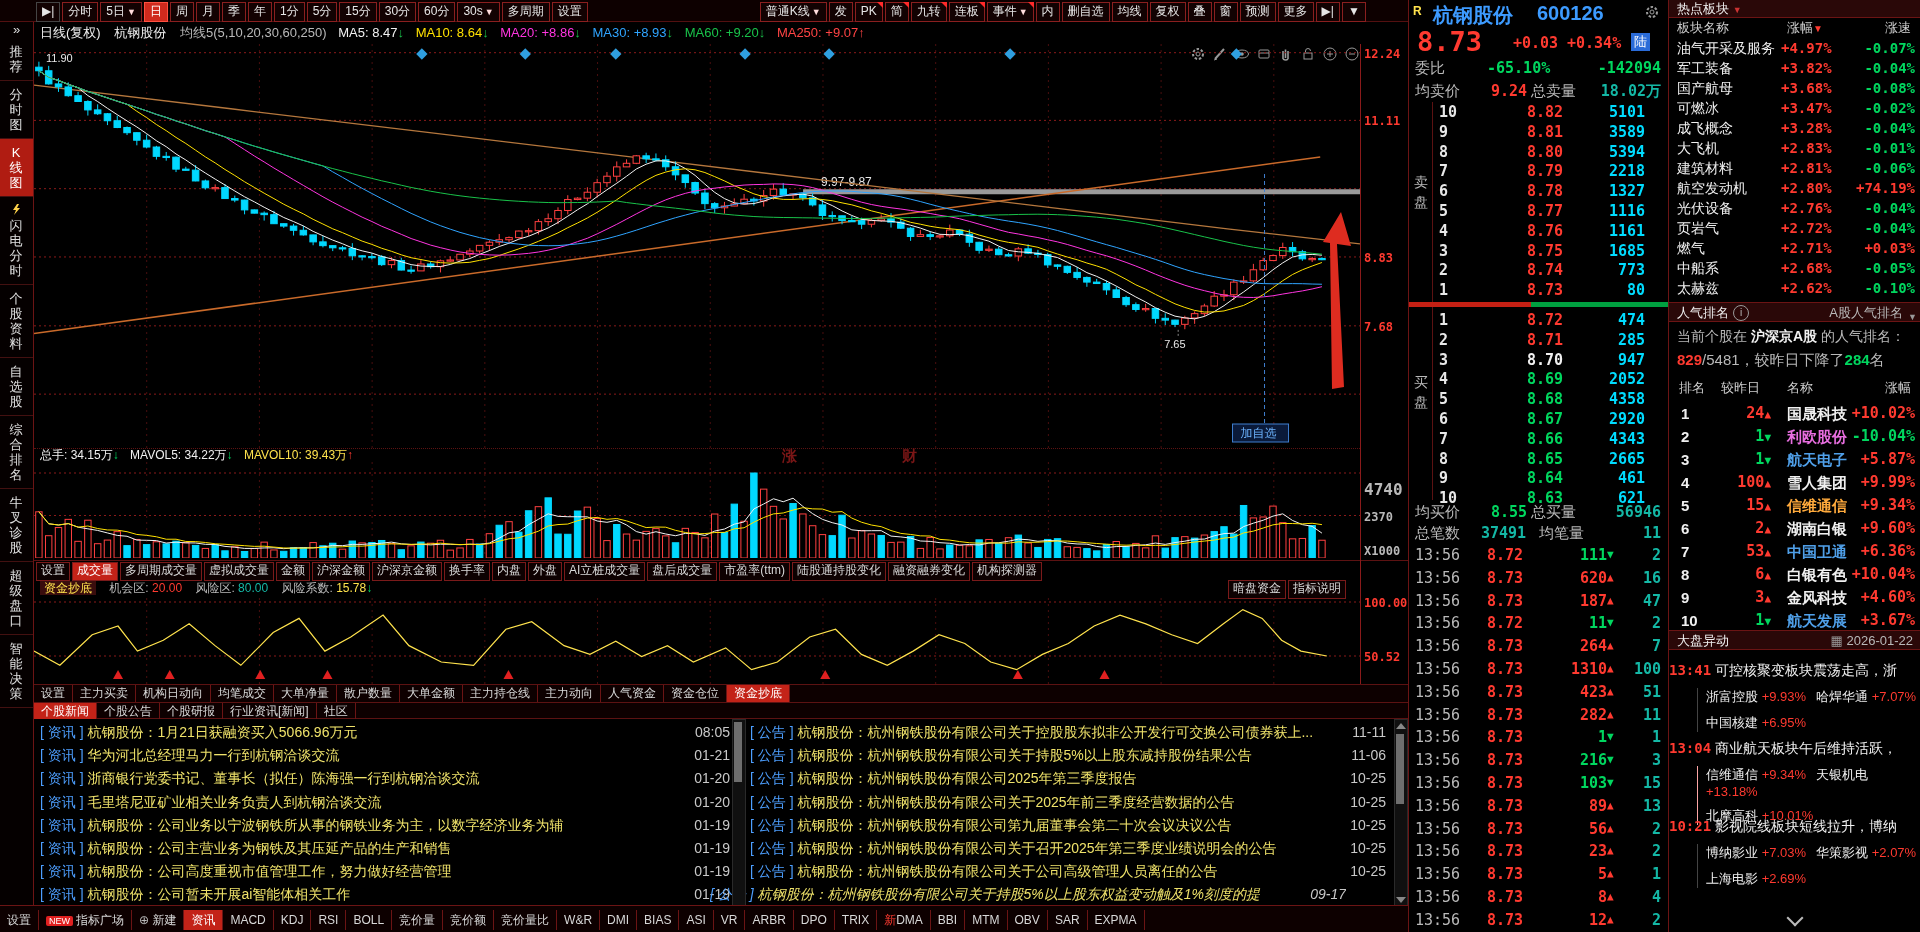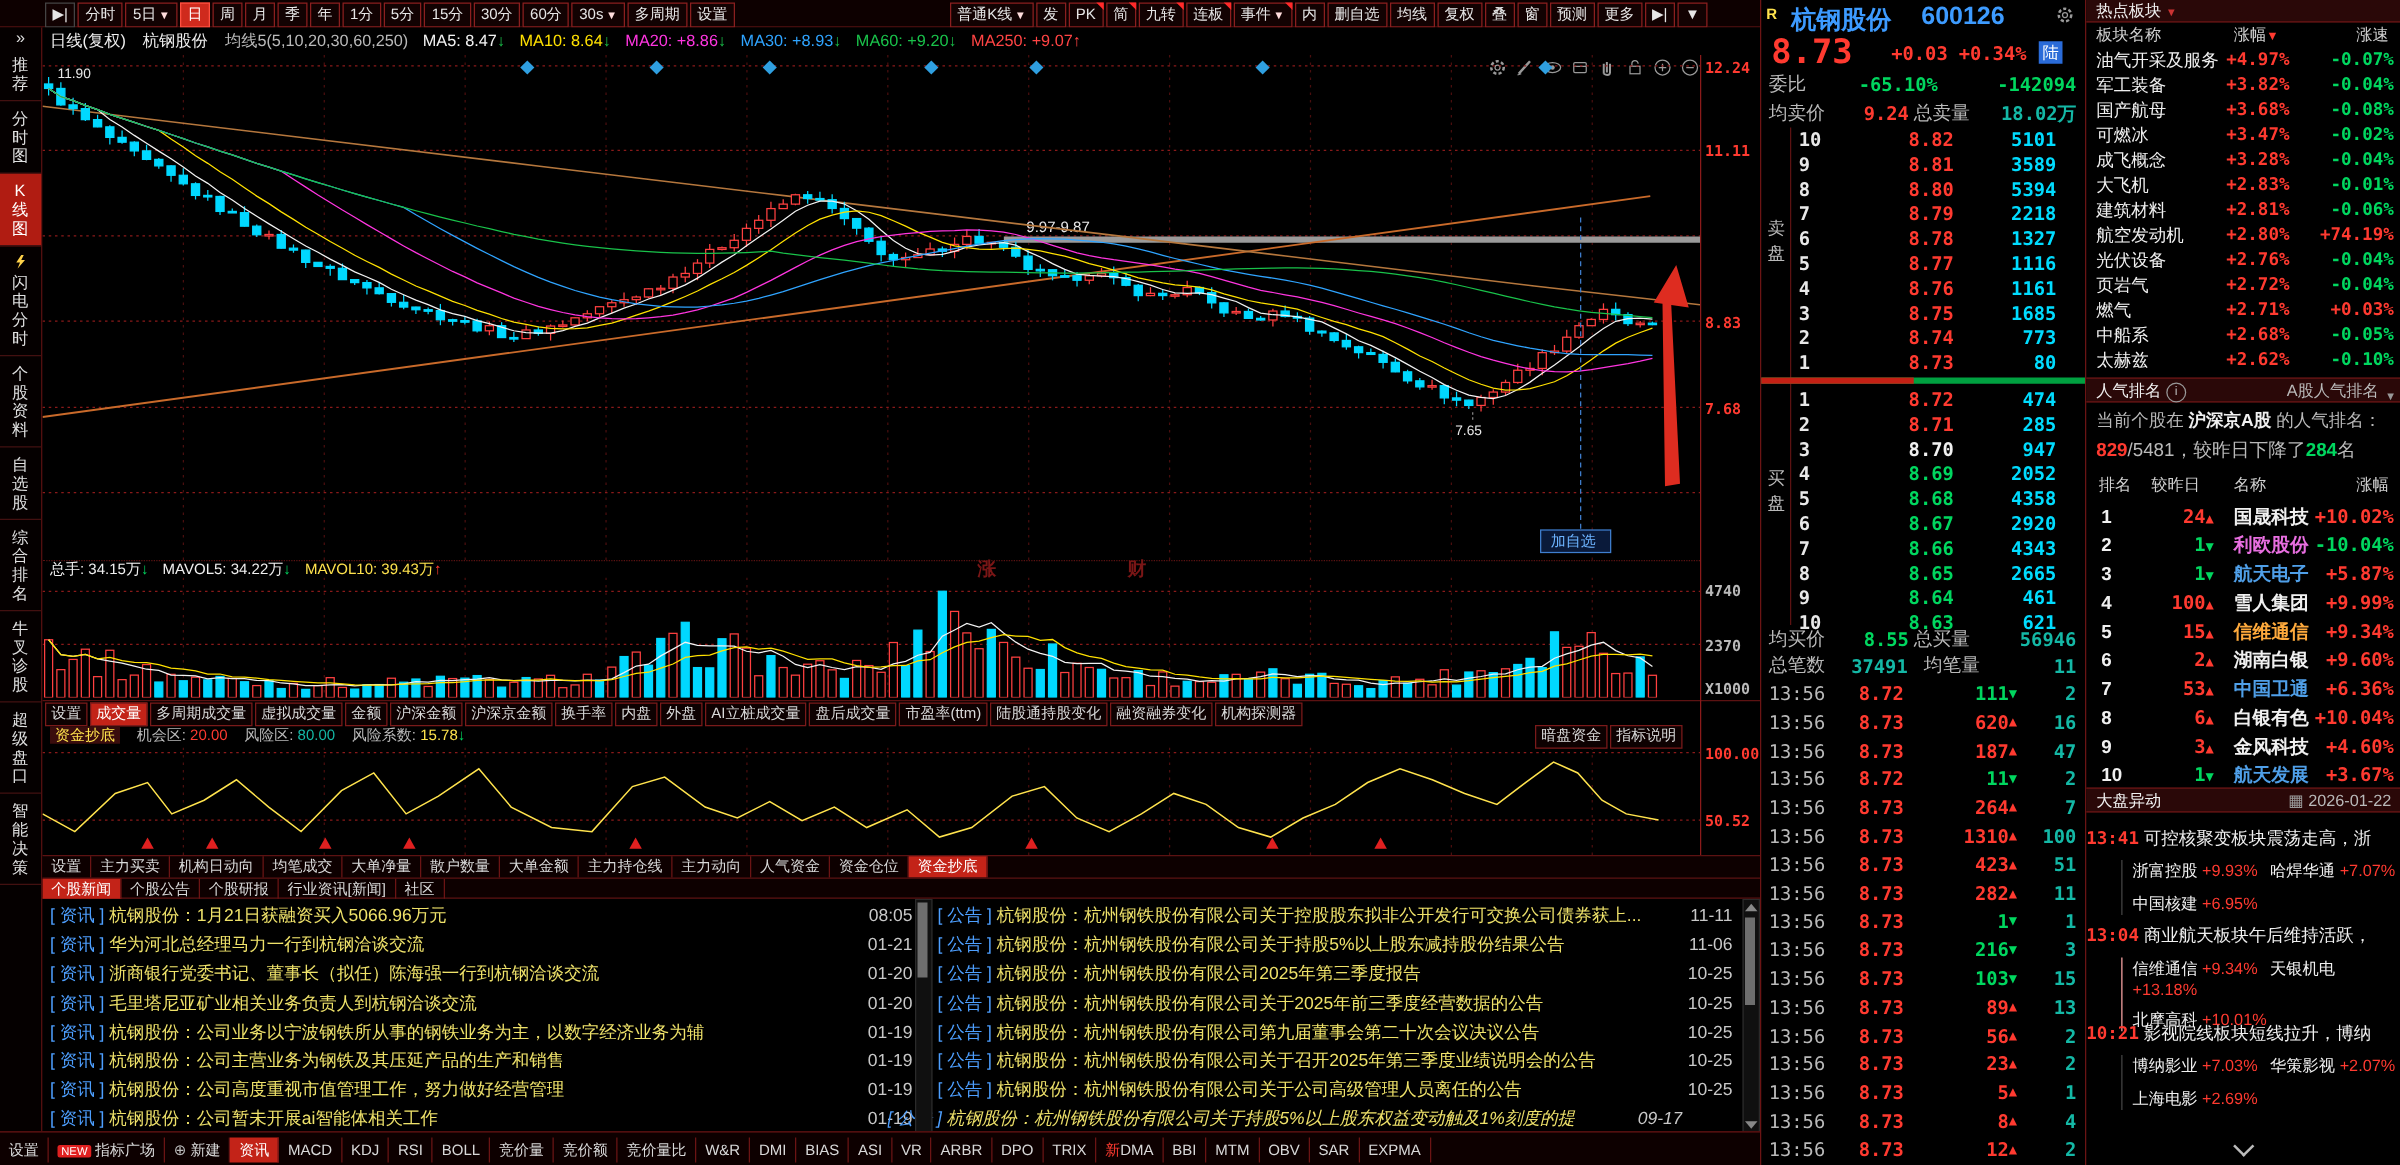--- a/index.html
+++ b/index.html
@@ -657,21 +657,21 @@
       <polygon points="1070.4797999999998,72 1065.4797999999998,81 1075.4797999999998,81" fill="#e02020"></polygon>
     </svg>
 
   <div id="axis-col" class="abs" style="left:1326px;top:22px;width:48px;height:640px;border-left:1px solid #8a1a1a;font-size:12px;">
       <div class="abs mono red" style="left: 3px; top: 2.7px; font-size: 12px; font-weight: bold;">12.24</div>
       <div class="abs mono red" style="left: 3px; top: 70.4px; font-size: 12px; font-weight: bold;">11.11</div>
       <div class="abs mono red" style="left: 3px; top: 207.1px; font-size: 12px; font-weight: bold;">8.83</div>
       <div class="abs mono red" style="left: 3px; top: 275.9px; font-size: 12px; font-weight: bold;">7.68</div>
       <div class="abs mono red" style="left: 3px; top: 344.1px; font-size: 12px; font-weight: bold; margin-left: 48px;">6.54</div>
       <div class="abs mono red" style="left: 3px; top: 137px; font-size: 12px; font-weight: bold;"></div>
-      <div class="abs mono gray" style="left: 3px; top: 422px; font-size: 12px; font-weight: bold;">4740</div>
+      <div class="abs mono gray" style="left: 3px; top: 436px; font-size: 16px; font-weight: bold;">4740</div>
       <div class="abs mono gray" style="left: 3px; top: 465.5px; font-size: 12px; font-weight: bold;">2370</div>
       <div class="abs mono gray" style="left: 3px; top: 500px; font-size: 12px; font-weight: bold;">X1000</div>
       <div class="abs mono red" style="left: 3px; top: 552px; font-size: 12px; font-weight: bold;">100.00</div>
       <div class="abs mono red" style="left: 3px; top: 606px; font-size: 12px; font-weight: bold;">50.52</div>
     </div>
 
   <div id="bottom-nav" class="abs" style="left:0;top:662px;width:1374px;height:18px;border-top:1px solid #5c1212;background:#0d0000;white-space:nowrap;"><span class="navtab">设置</span><span class="navtab">主力买卖</span><span class="navtab">机构日动向</span><span class="navtab">均笔成交</span><span class="navtab">大单净量</span><span class="navtab">散户数量</span><span class="navtab">大单金额</span><span class="navtab">主力持仓线</span><span class="navtab">主力动向</span><span class="navtab">人气资金</span><span class="navtab">资金仓位</span><span class="navtab active">资金抄底</span></div>
 
   <div id="news-tabs" class="abs" style="left:0;top:680px;width:1374px;height:17px;background:#0d0000;border-top:1px solid #5c1212;border-bottom:1px solid #5c1212;white-space:nowrap;"><span class="navtab active" style="font-size:12px;height:16px">个股新闻</span><span class="navtab" style="font-size:12px;height:16px">个股公告</span><span class="navtab" style="font-size:12px;height:16px">个股研报</span><span class="navtab" style="font-size:12px;height:16px">行业资讯[新闻]</span><span class="navtab" style="font-size:12px;height:16px">社区</span></div>
 

